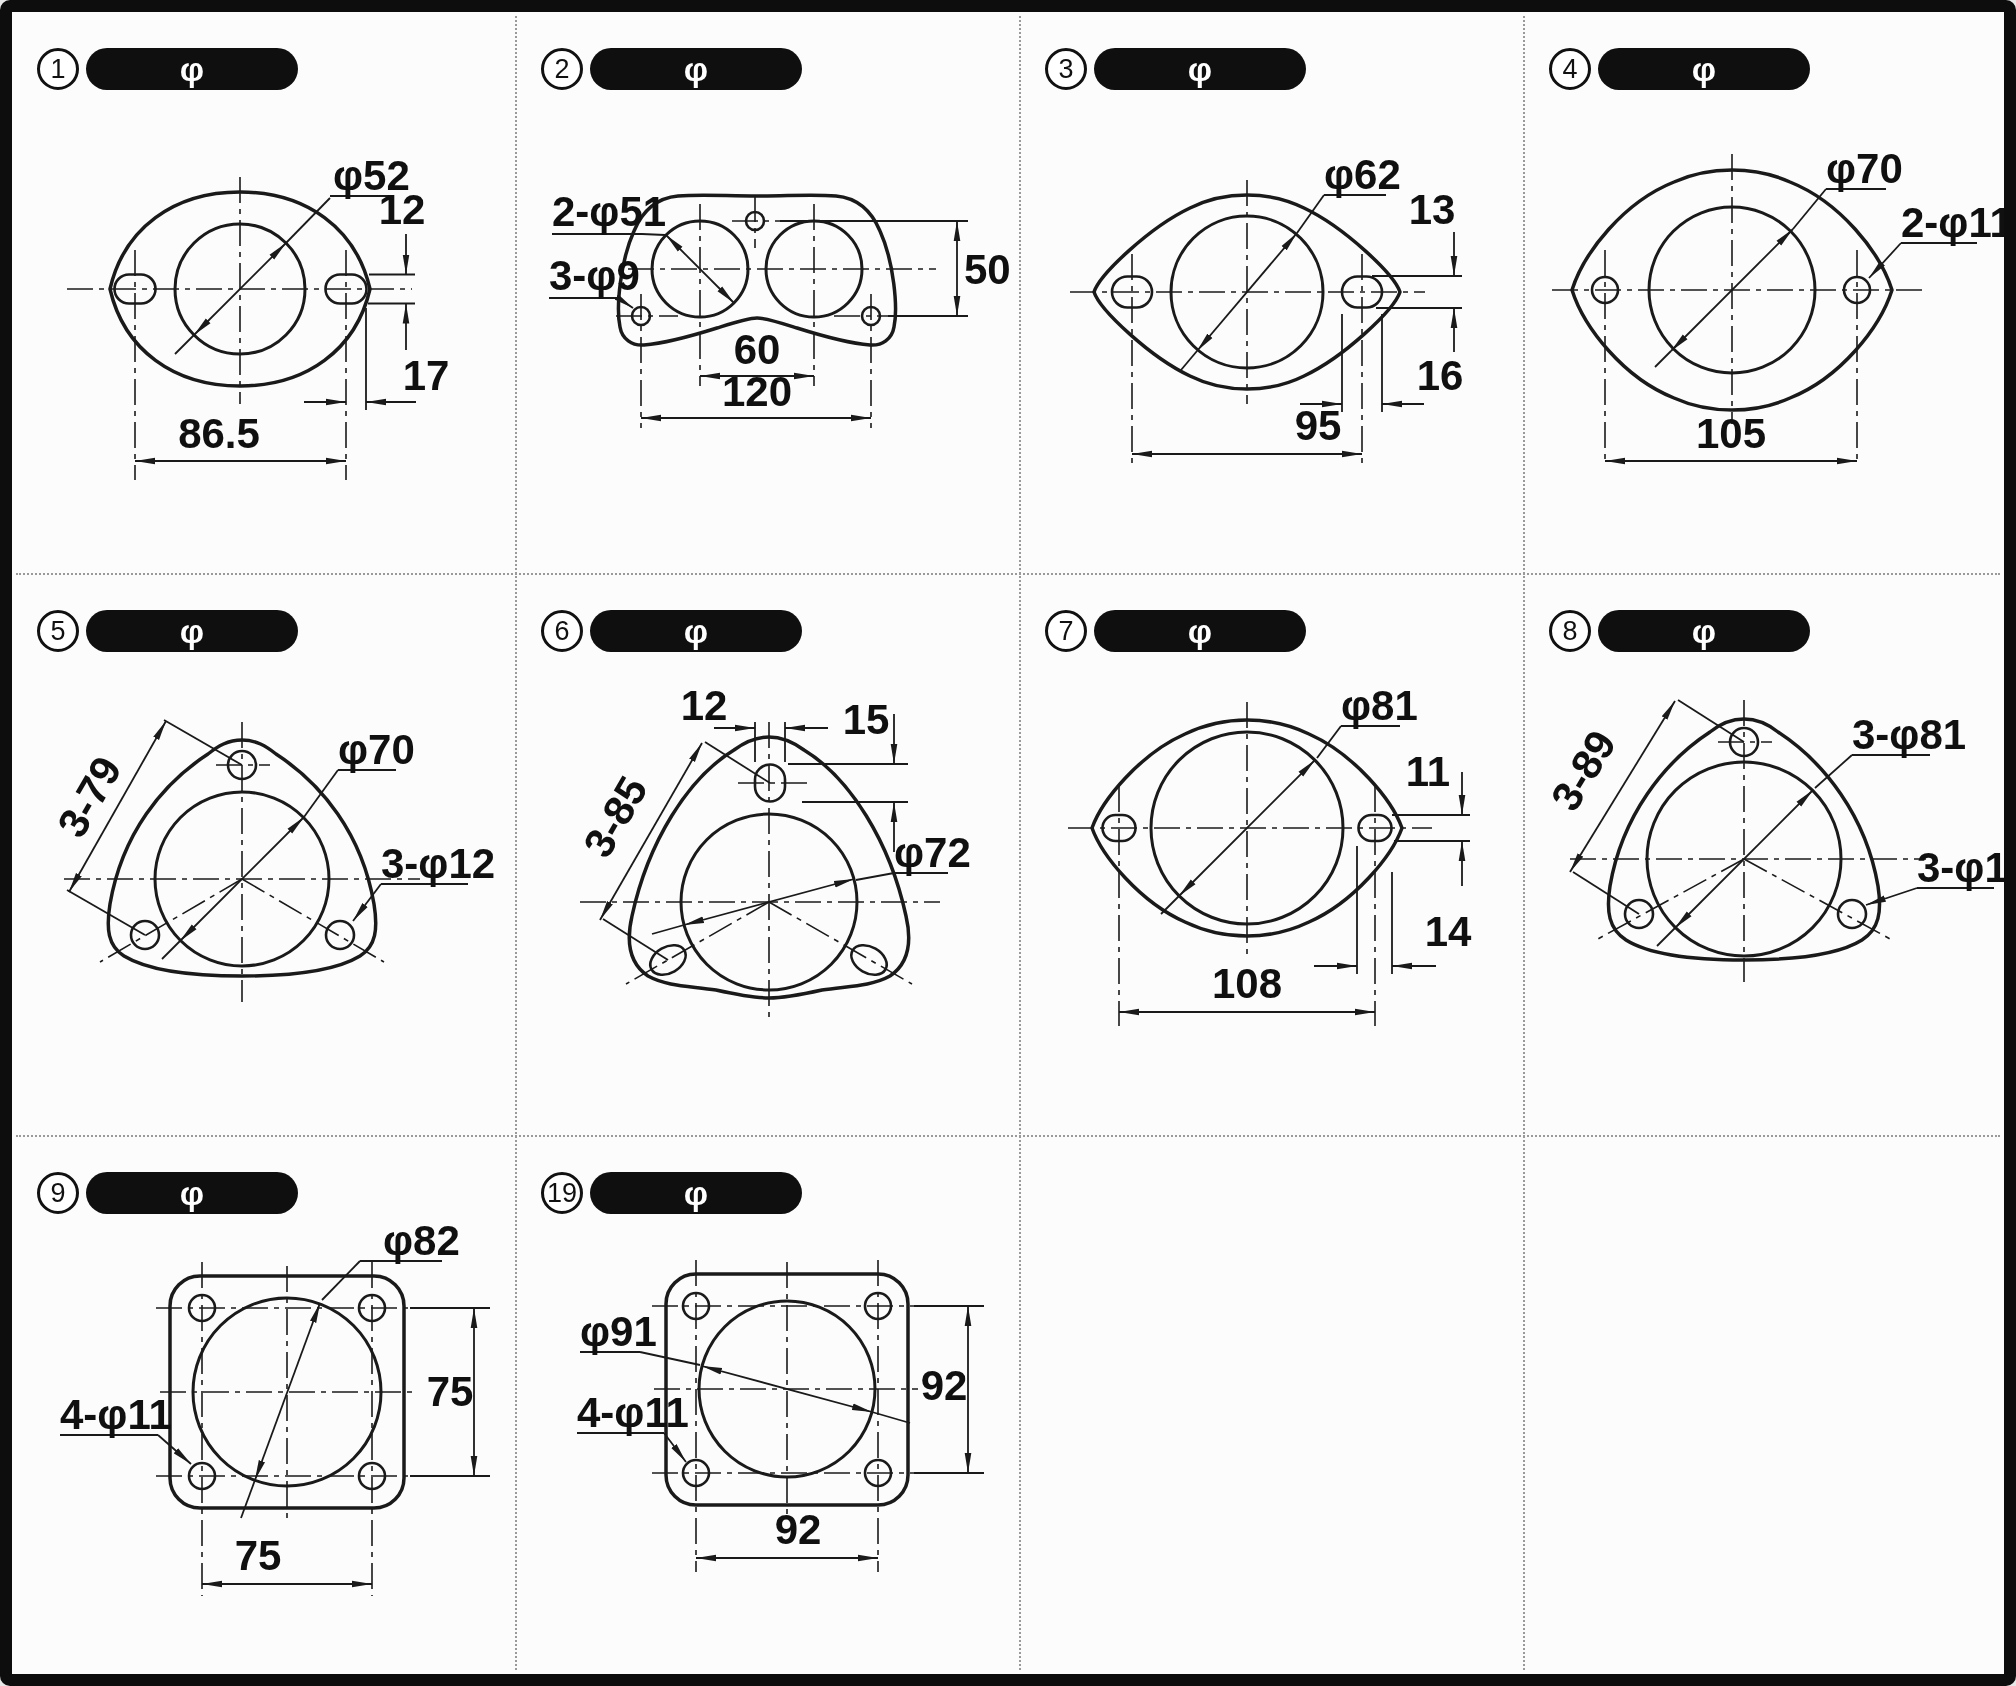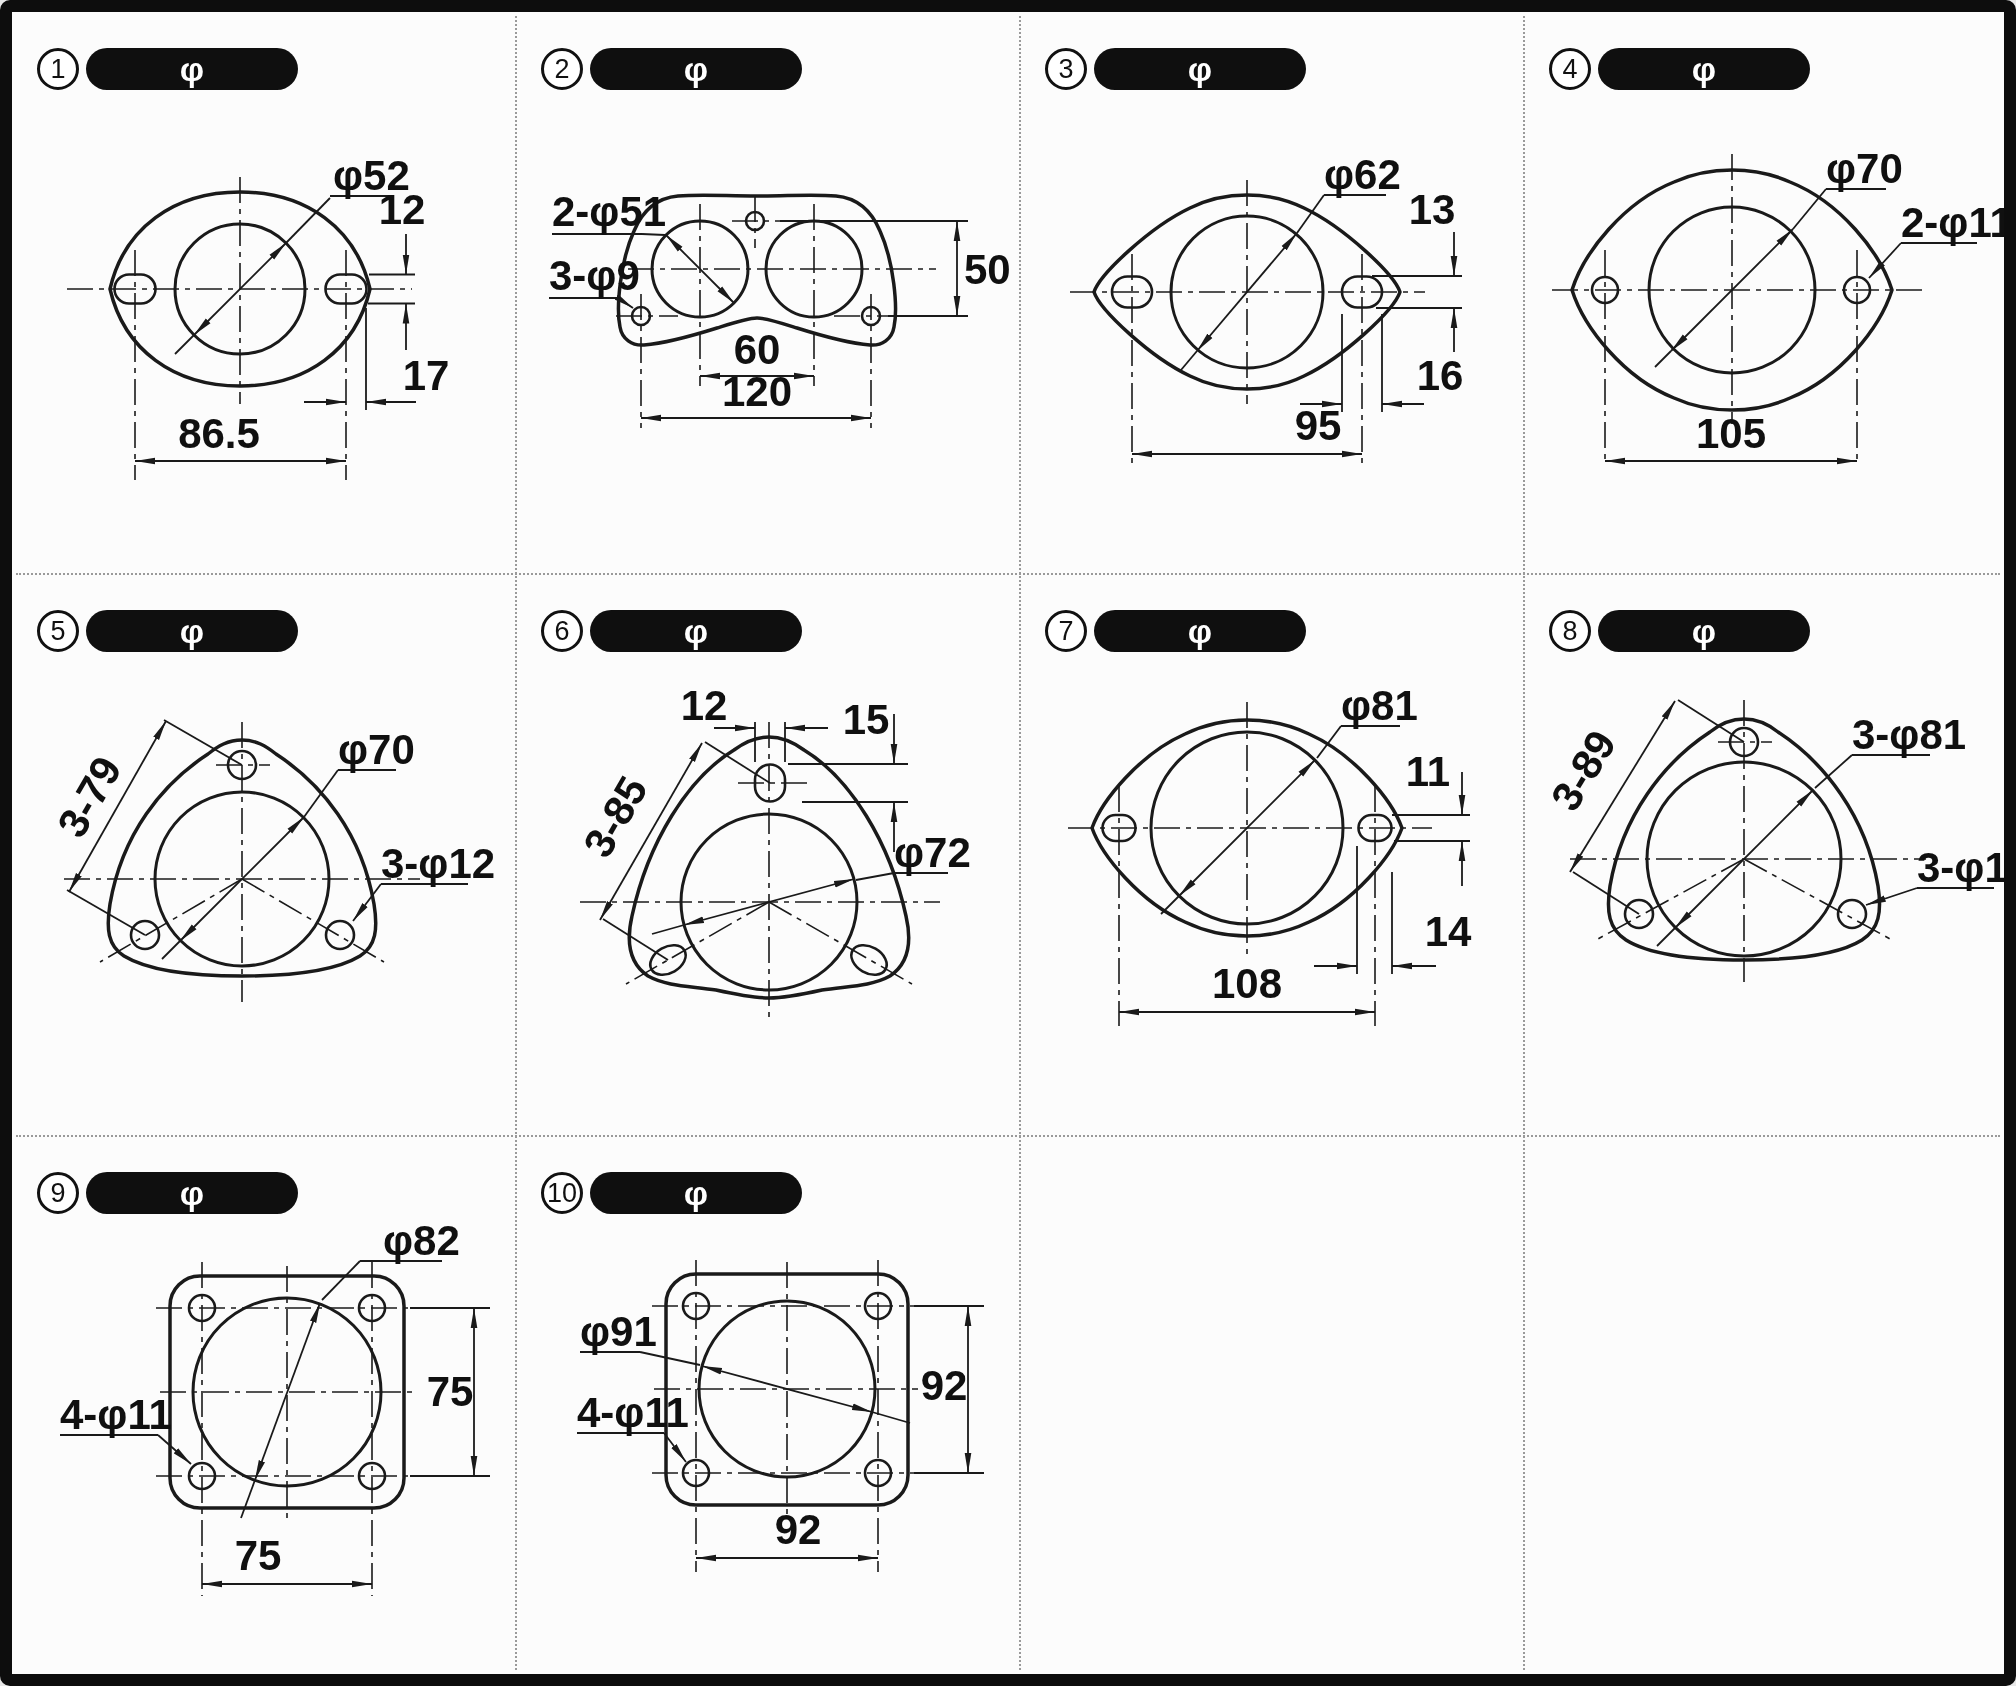--- a/index.html
+++ b/index.html
@@ -356,21 +356,21 @@
       <text class="t" x="48" y="293">4-φ11</text>
       <line class="thin" x1="462" y1="172" x2="462" y2="340" marker-start="url(#ah)" marker-end="url(#ah)"></line>
       <text class="t" x="438" y="270" text-anchor="middle">75</text>
       <line class="thin" x1="190" y1="448" x2="360" y2="448" marker-start="url(#ah)" marker-end="url(#ah)"></line>
       <text class="t" x="246" y="434" text-anchor="middle">75</text>
     </svg>
   </div>
 
   <div class="cell" style="left:504px;top:1124px">
     <div class="marker">
-        <span>10</span>
+        <span>19</span>
       </div>
     <div class="pill">
         <span>φ</span>
       </div>
     <svg width="504" height="562" viewBox="0 0 504 562">
       <line class="cl" x1="136" y1="170" x2="406" y2="170"></line>
       <line class="cl" x1="136" y1="337" x2="406" y2="337"></line>
       <line class="thin" x1="398" y1="170" x2="468" y2="170"></line>
       <line class="thin" x1="398" y1="337" x2="468" y2="337"></line>
       <line class="cl" x1="180" y1="124" x2="180" y2="436"></line>

